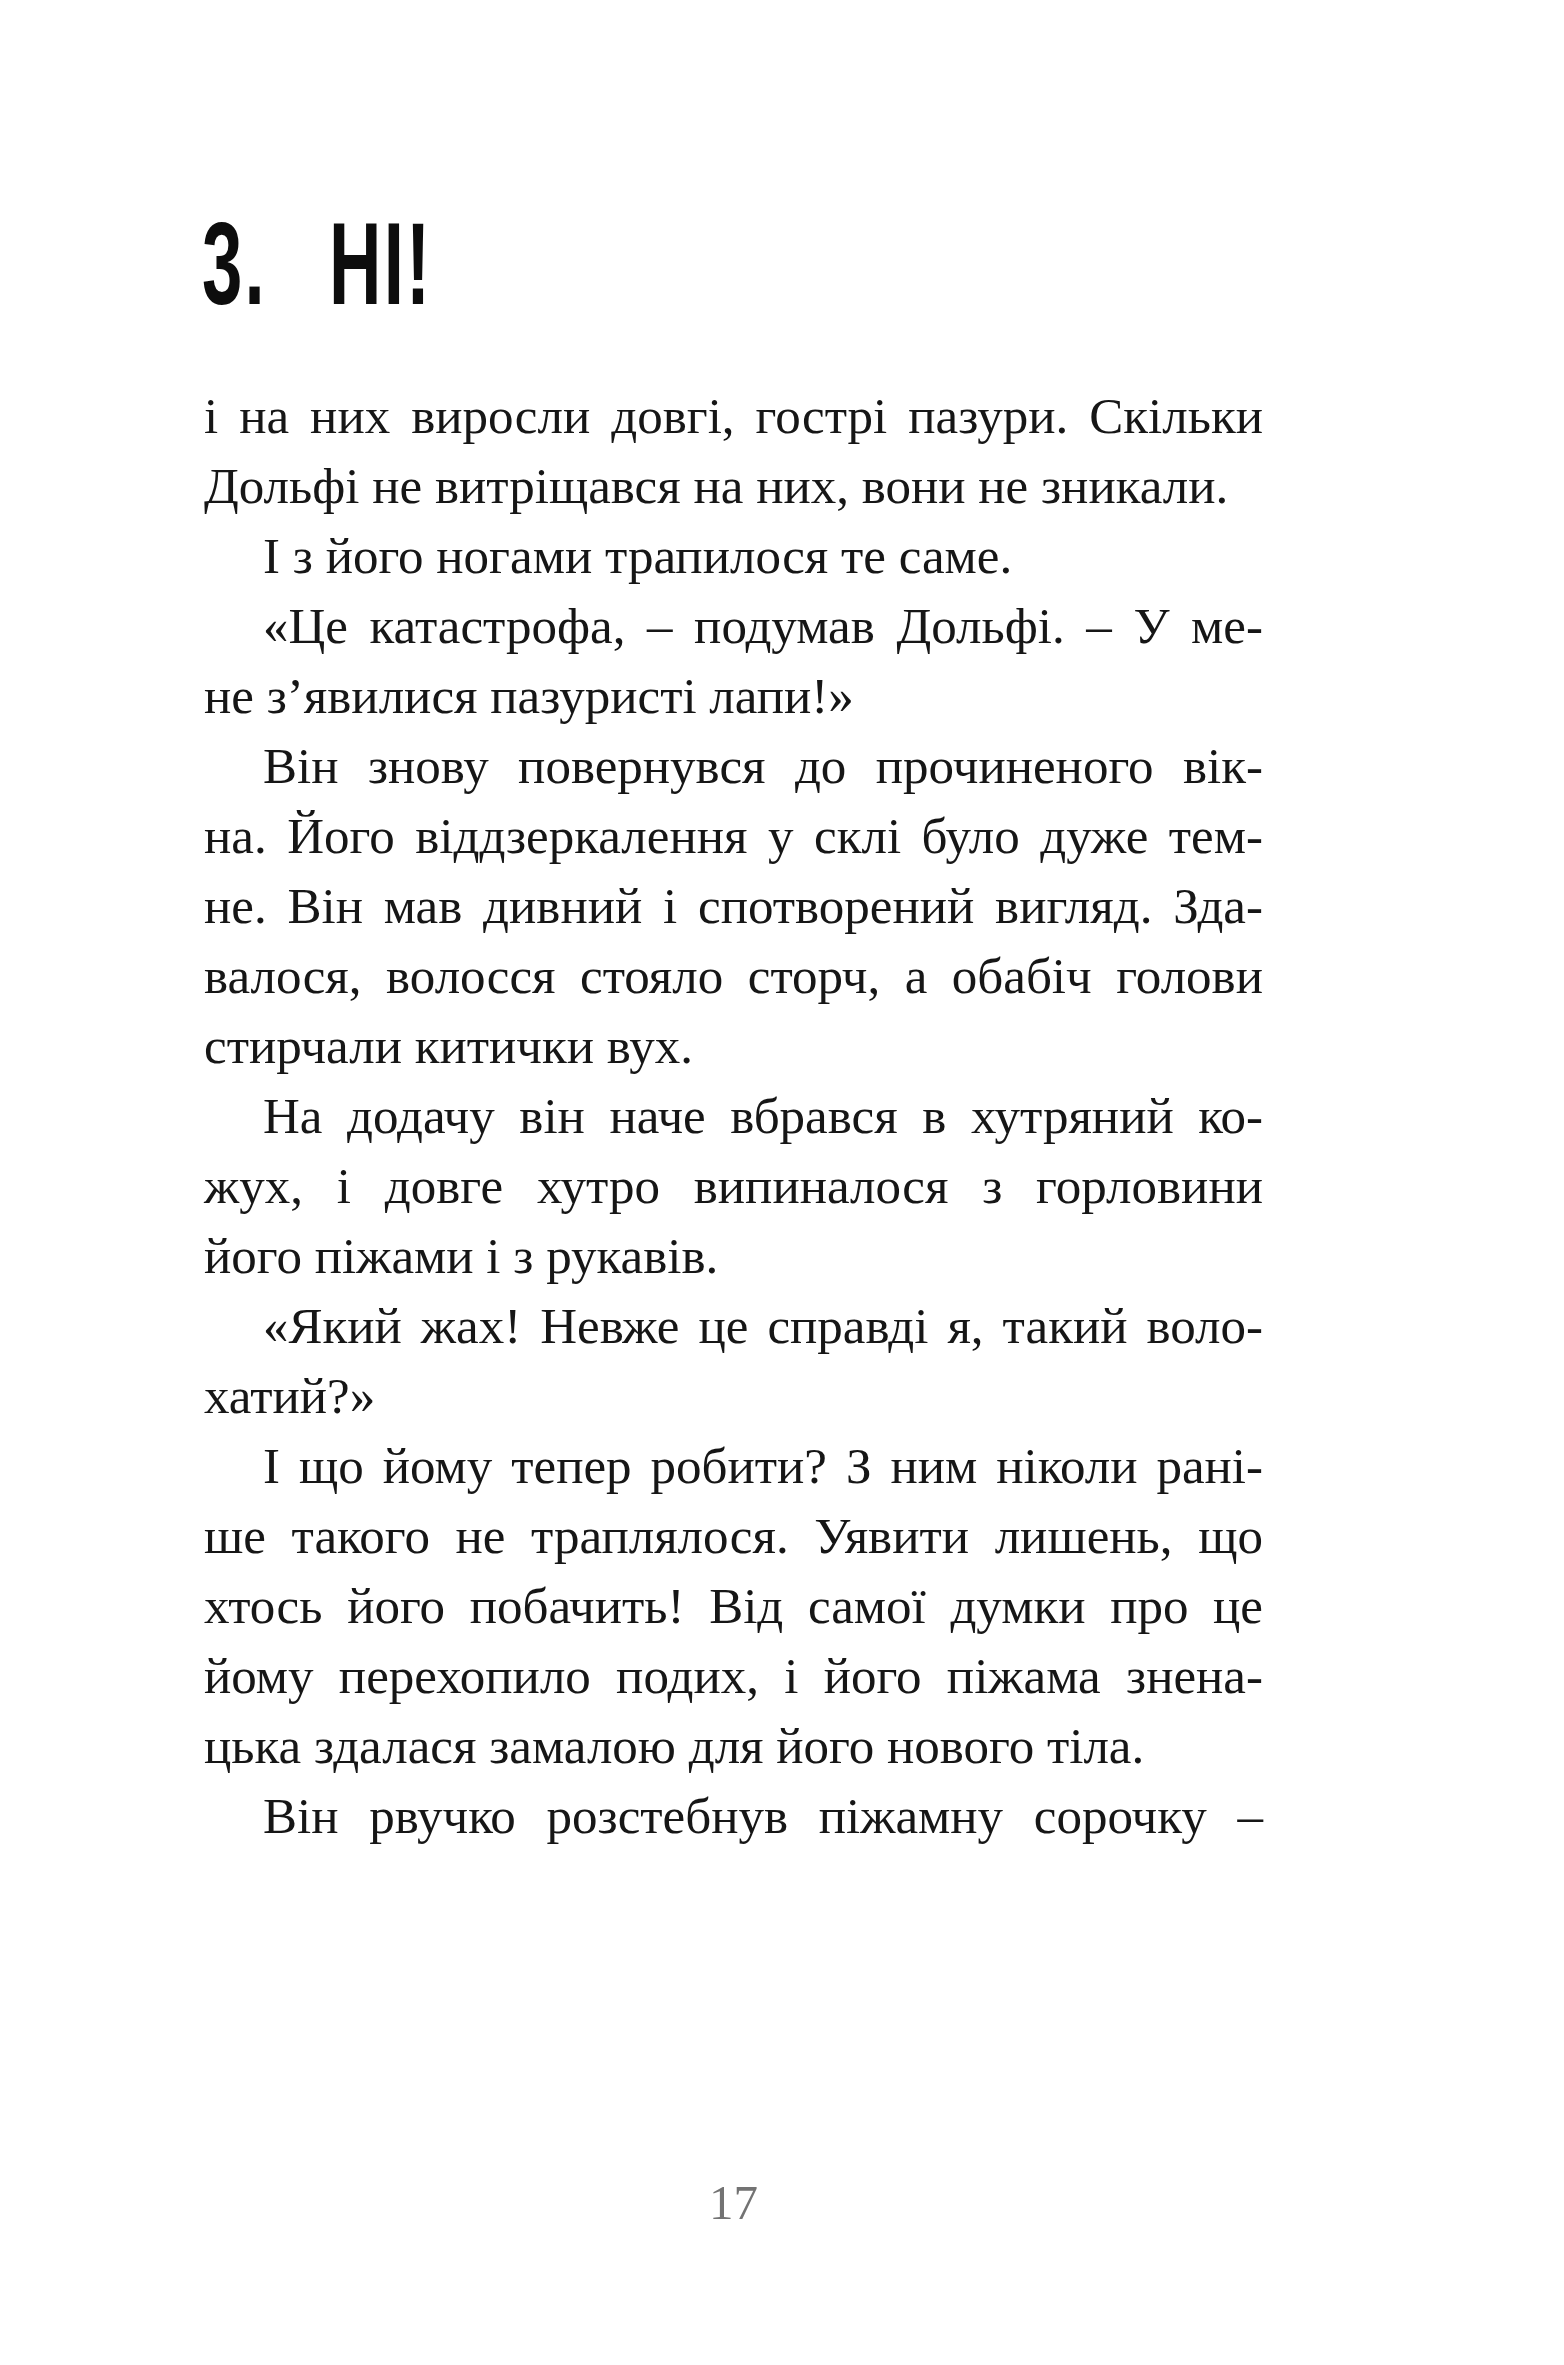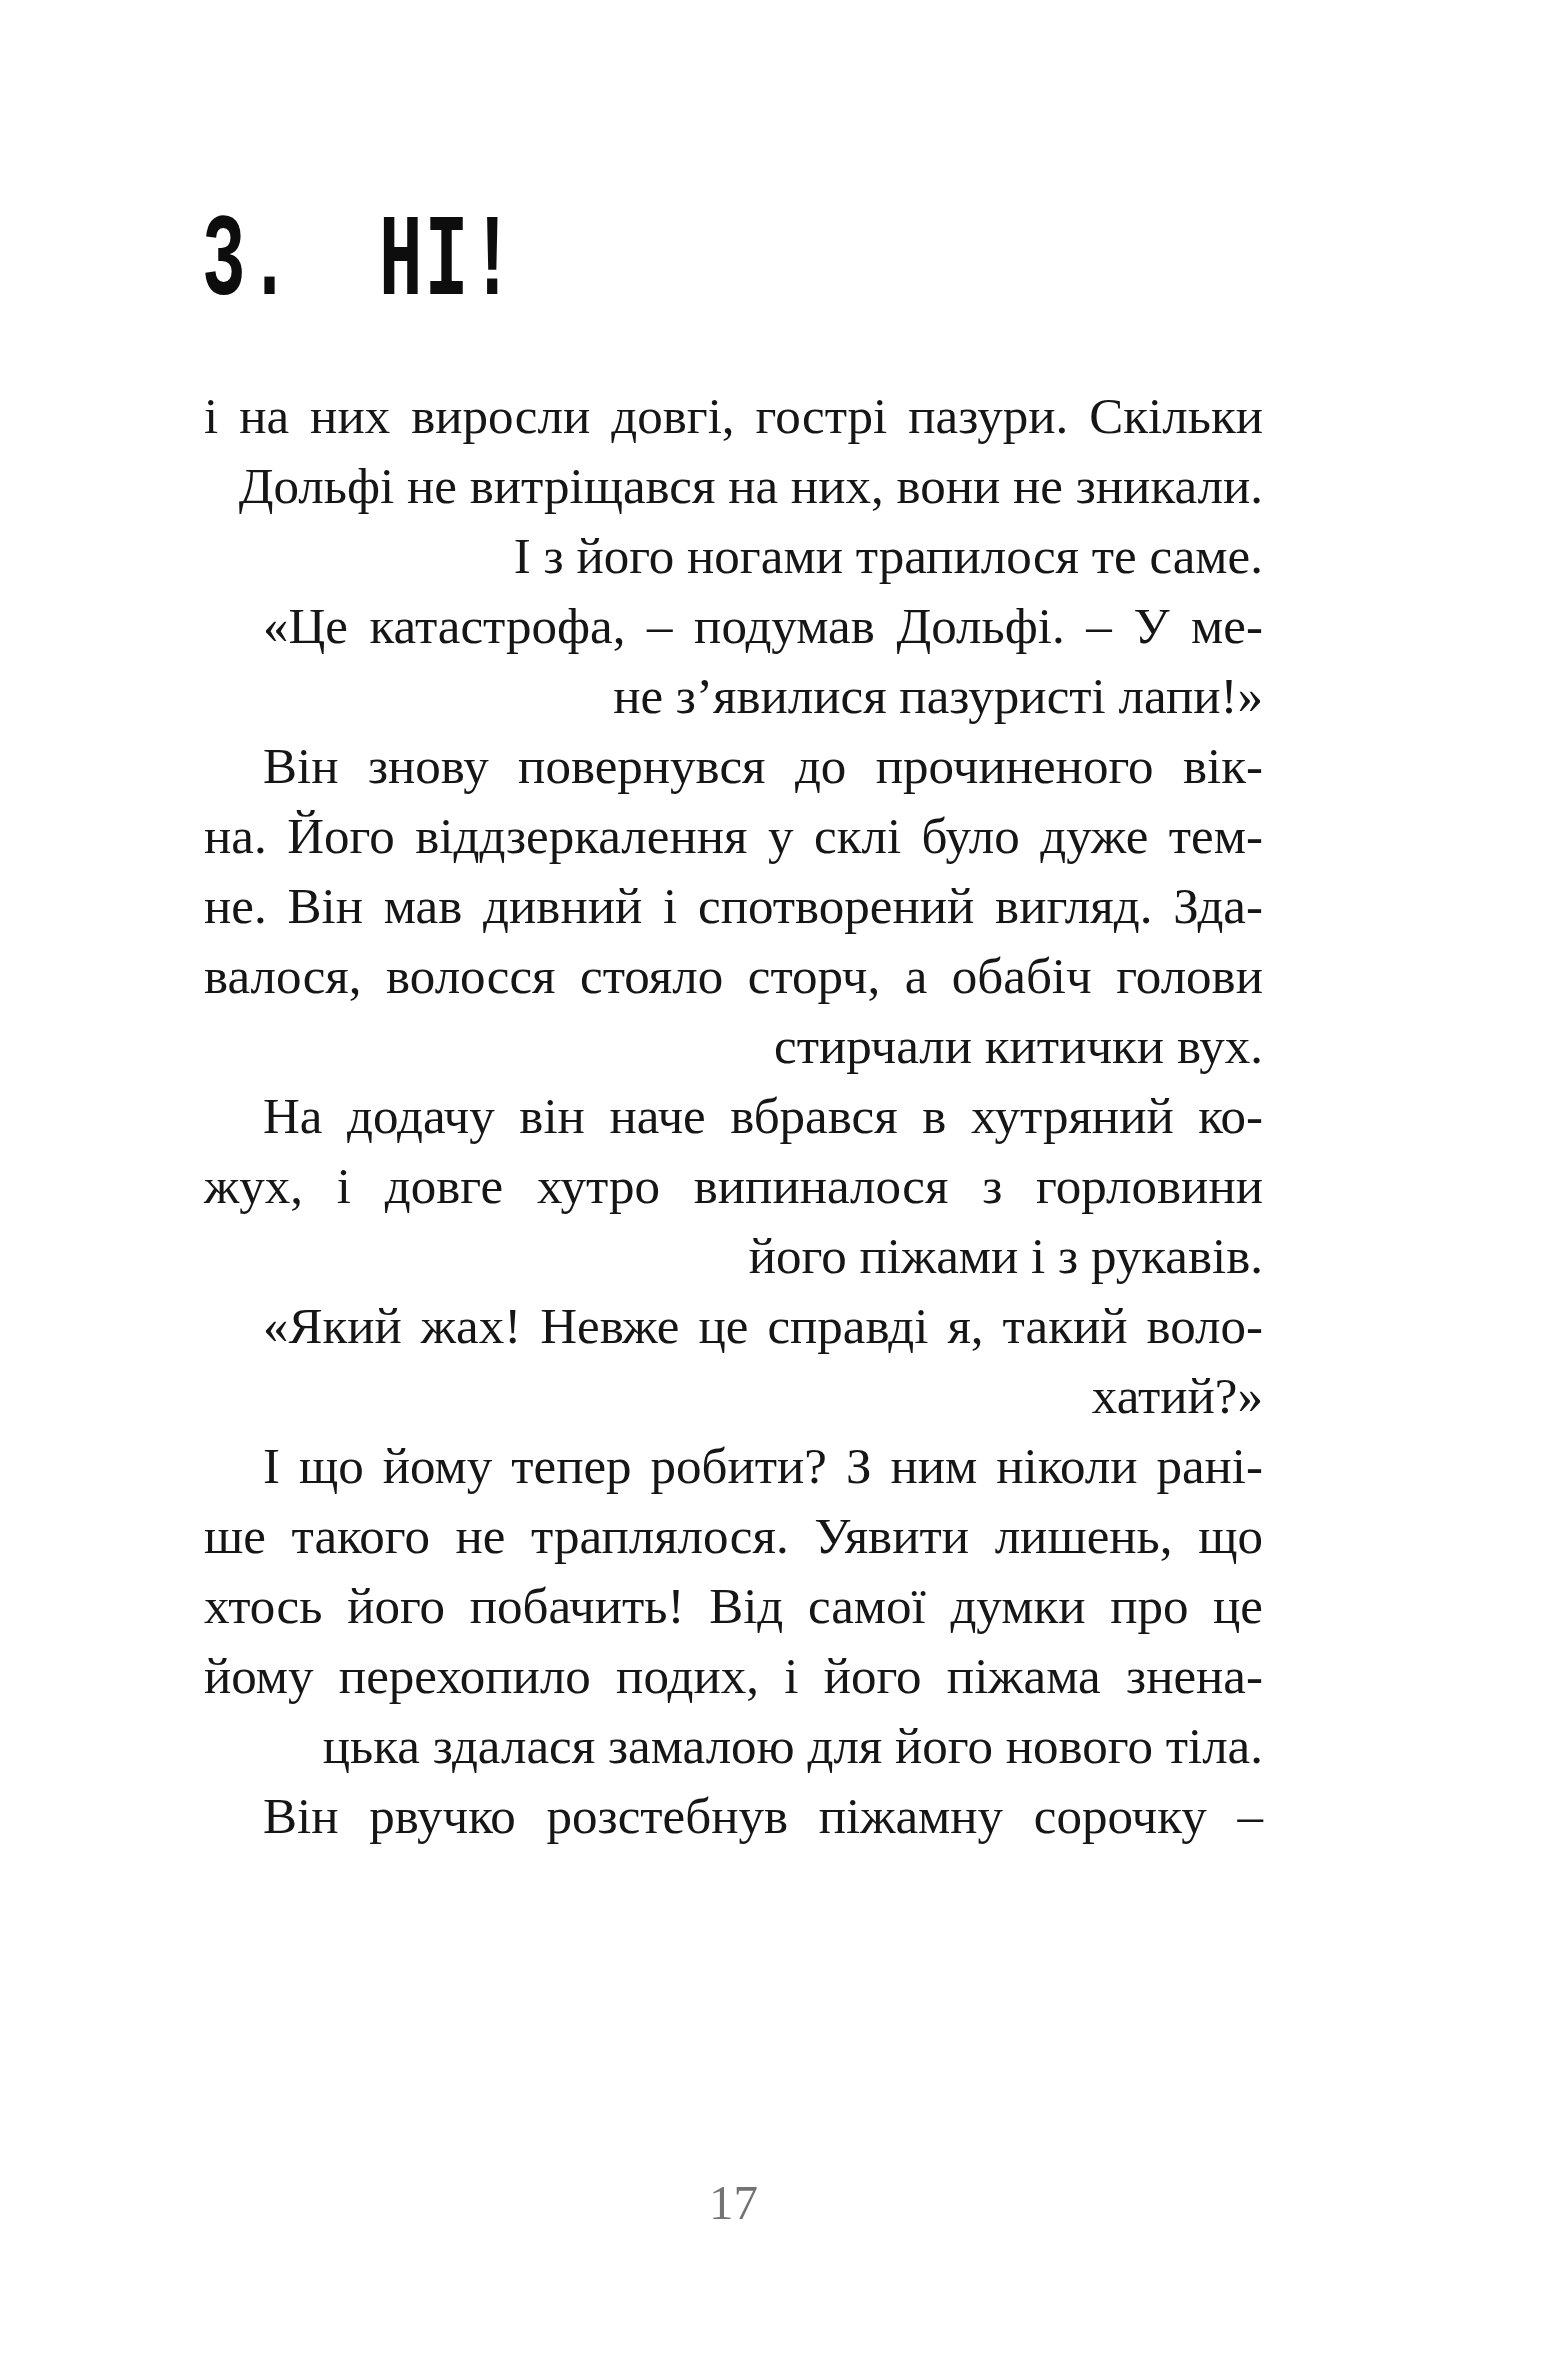--- a/index.html
+++ b/index.html
@@ -15,21 +15,21 @@
     overflow: hidden;
     font-family: "Liberation Serif", serif;
     color: #161616;
   }
   
   .chapter-heading {
     position: absolute;
     left: 202px;
     top: 205px;
     margin: 0;
-    font-family: Liberation Mono, monospace;
+    font-family: Liberation Sans, sans-serif;
     font-weight: bold;
     font-size: 117px;
     line-height: 117px;
     color: #0d0d0d;
     white-space: pre;
   }
   .chapter-heading .squeeze {
     display: inline-block;
     transform: scaleX(0.62);
     transform-origin: 0 0;
@@ -40,21 +40,21 @@
   .text-block {
     position: absolute;
     left: 204px;
     top: 381px;
     width: 1059px;
     font-size: 51px;
     line-height: 70px;
   }
   .line {
     height: 70px;
-    text-align: right;
+    text-align: left;
     white-space: nowrap;
   }
   .line.j {
     white-space: normal;
     text-align: justify;
     text-align-last: justify;
   }
   .line.ind {
     text-indent: 59px;
   }

